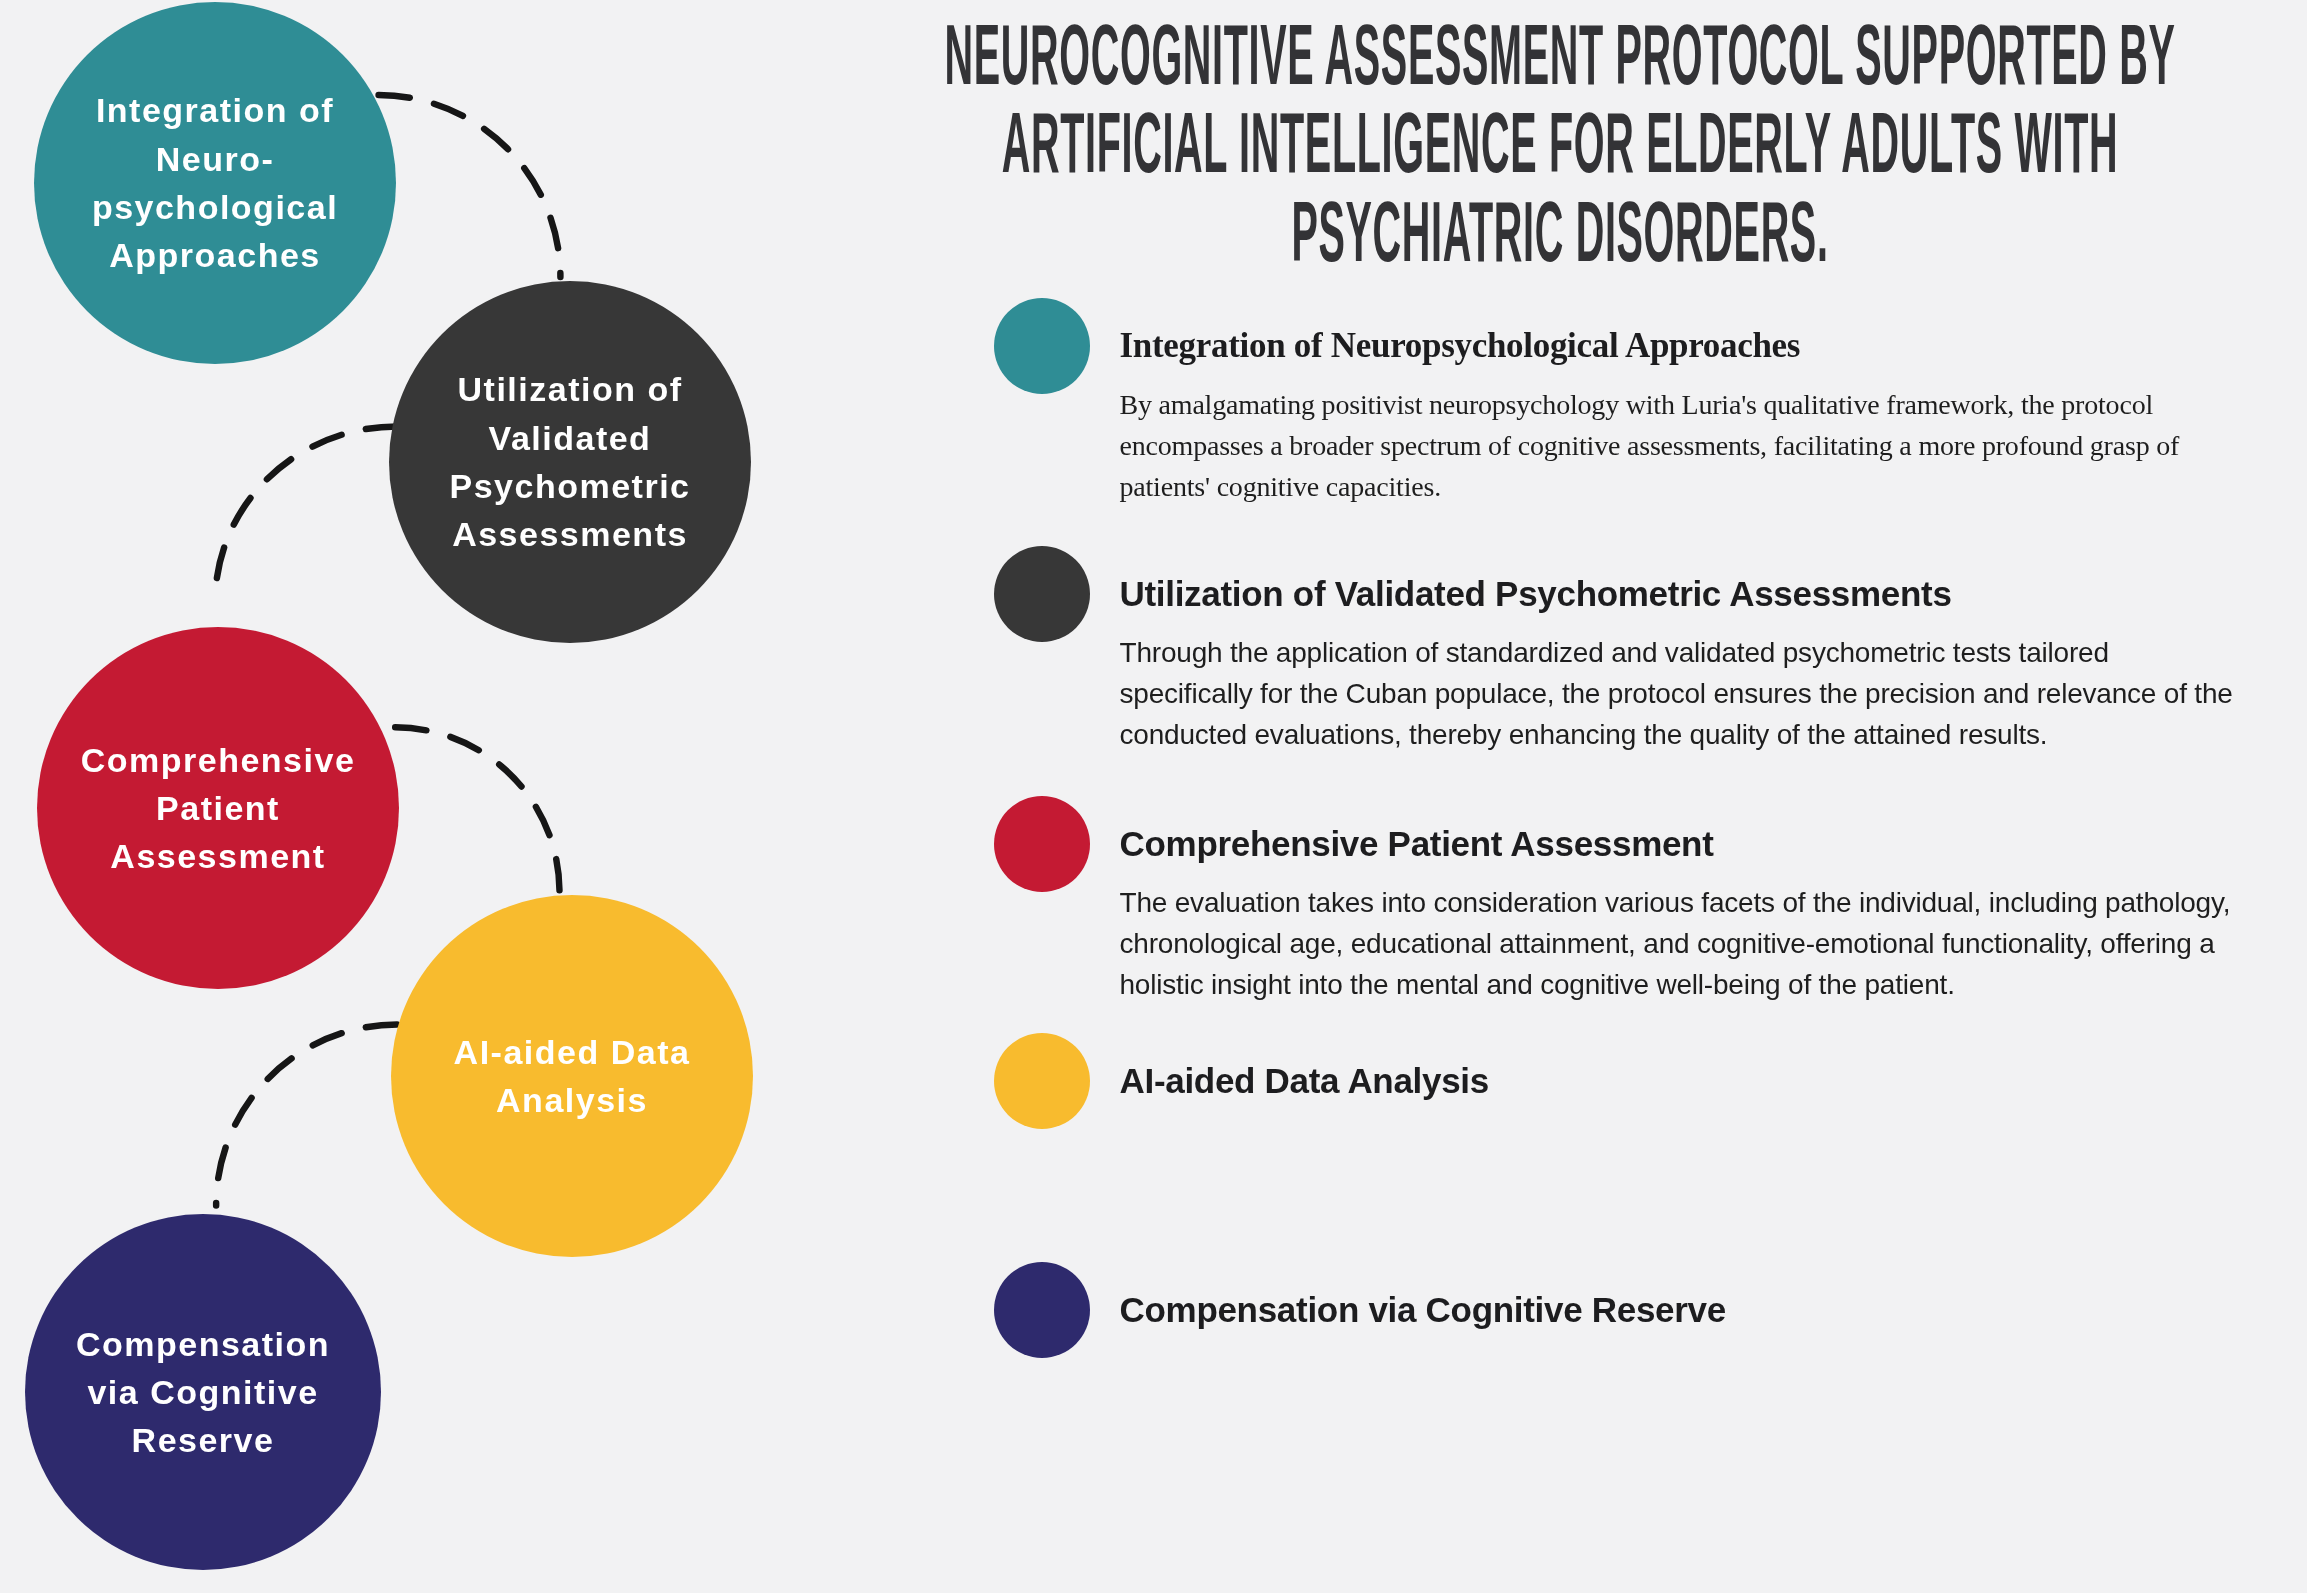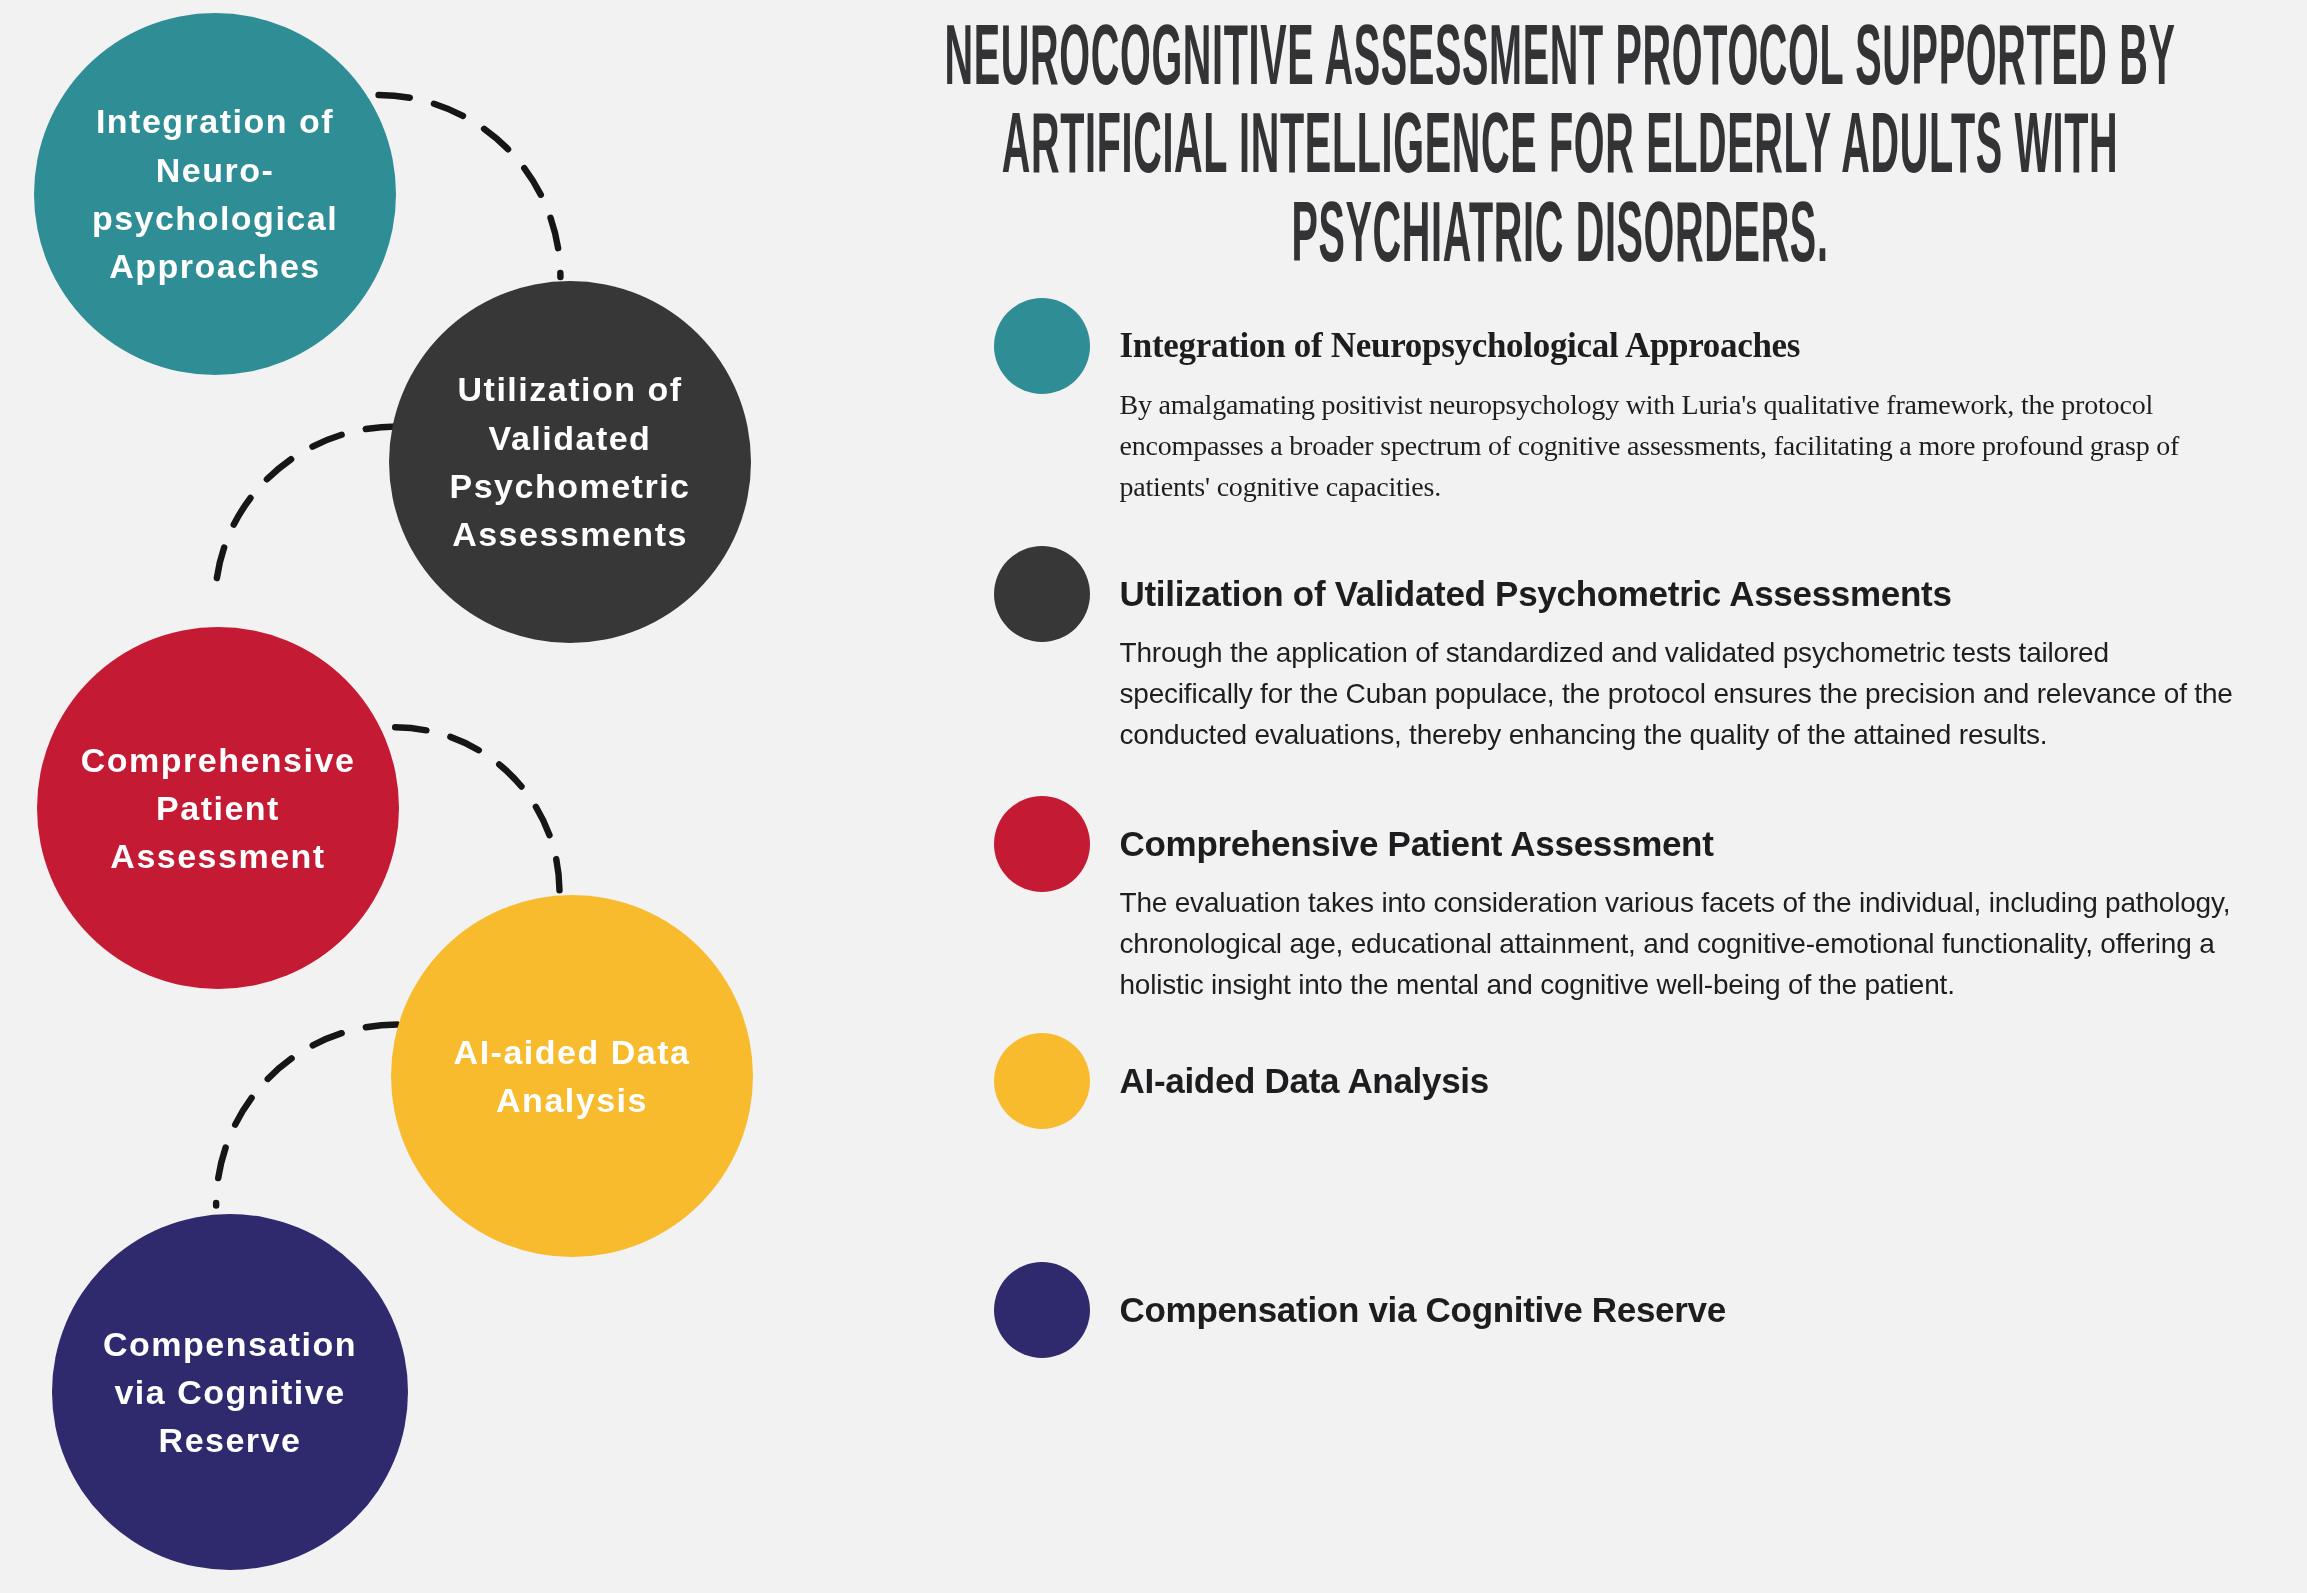--- a/index.html
+++ b/index.html
@@ -14,25 +14,25 @@
 
   .node {
     position:absolute; border-radius:50%;
     display:flex; align-items:center; justify-content:center;
   }
   .node-label {
     white-space:pre-line; text-align:center;
     color:#ffffff; font-size:34px; font-weight:700;
     line-height:1.42; letter-spacing:1.5px;
   }
-  .node-1 { left:34px;  top:13px;    width:362px; height:362px; }
+  .node-1 { left:34px;  top:2px;    width:362px; height:362px; }
   .node-2 { left:389px; top:281px;  width:362px; height:362px;align-items:center; }
   .node-3 { left:37px;  top:627px;  width:362px; height:362px;align-items:center; }
   .node-4 { left:391px; top:895px;  width:362px; height:362px; }
-  .node-5 { left:52px;  top:1214px; width:356px; height:356px; }
+  .node-5 { left:25px;  top:1214px; width:356px; height:356px; }
 
   
   .page-title {
     position:absolute; left:545px; top:11px; width:2030px;
     margin:0; text-align:center; white-space:pre-line;
     font-size:55px; line-height:57px; font-weight:700; letter-spacing:0.9px;
     transform:scale(0.72, 1.55); transform-origin:50% 0;
   }
 
   

